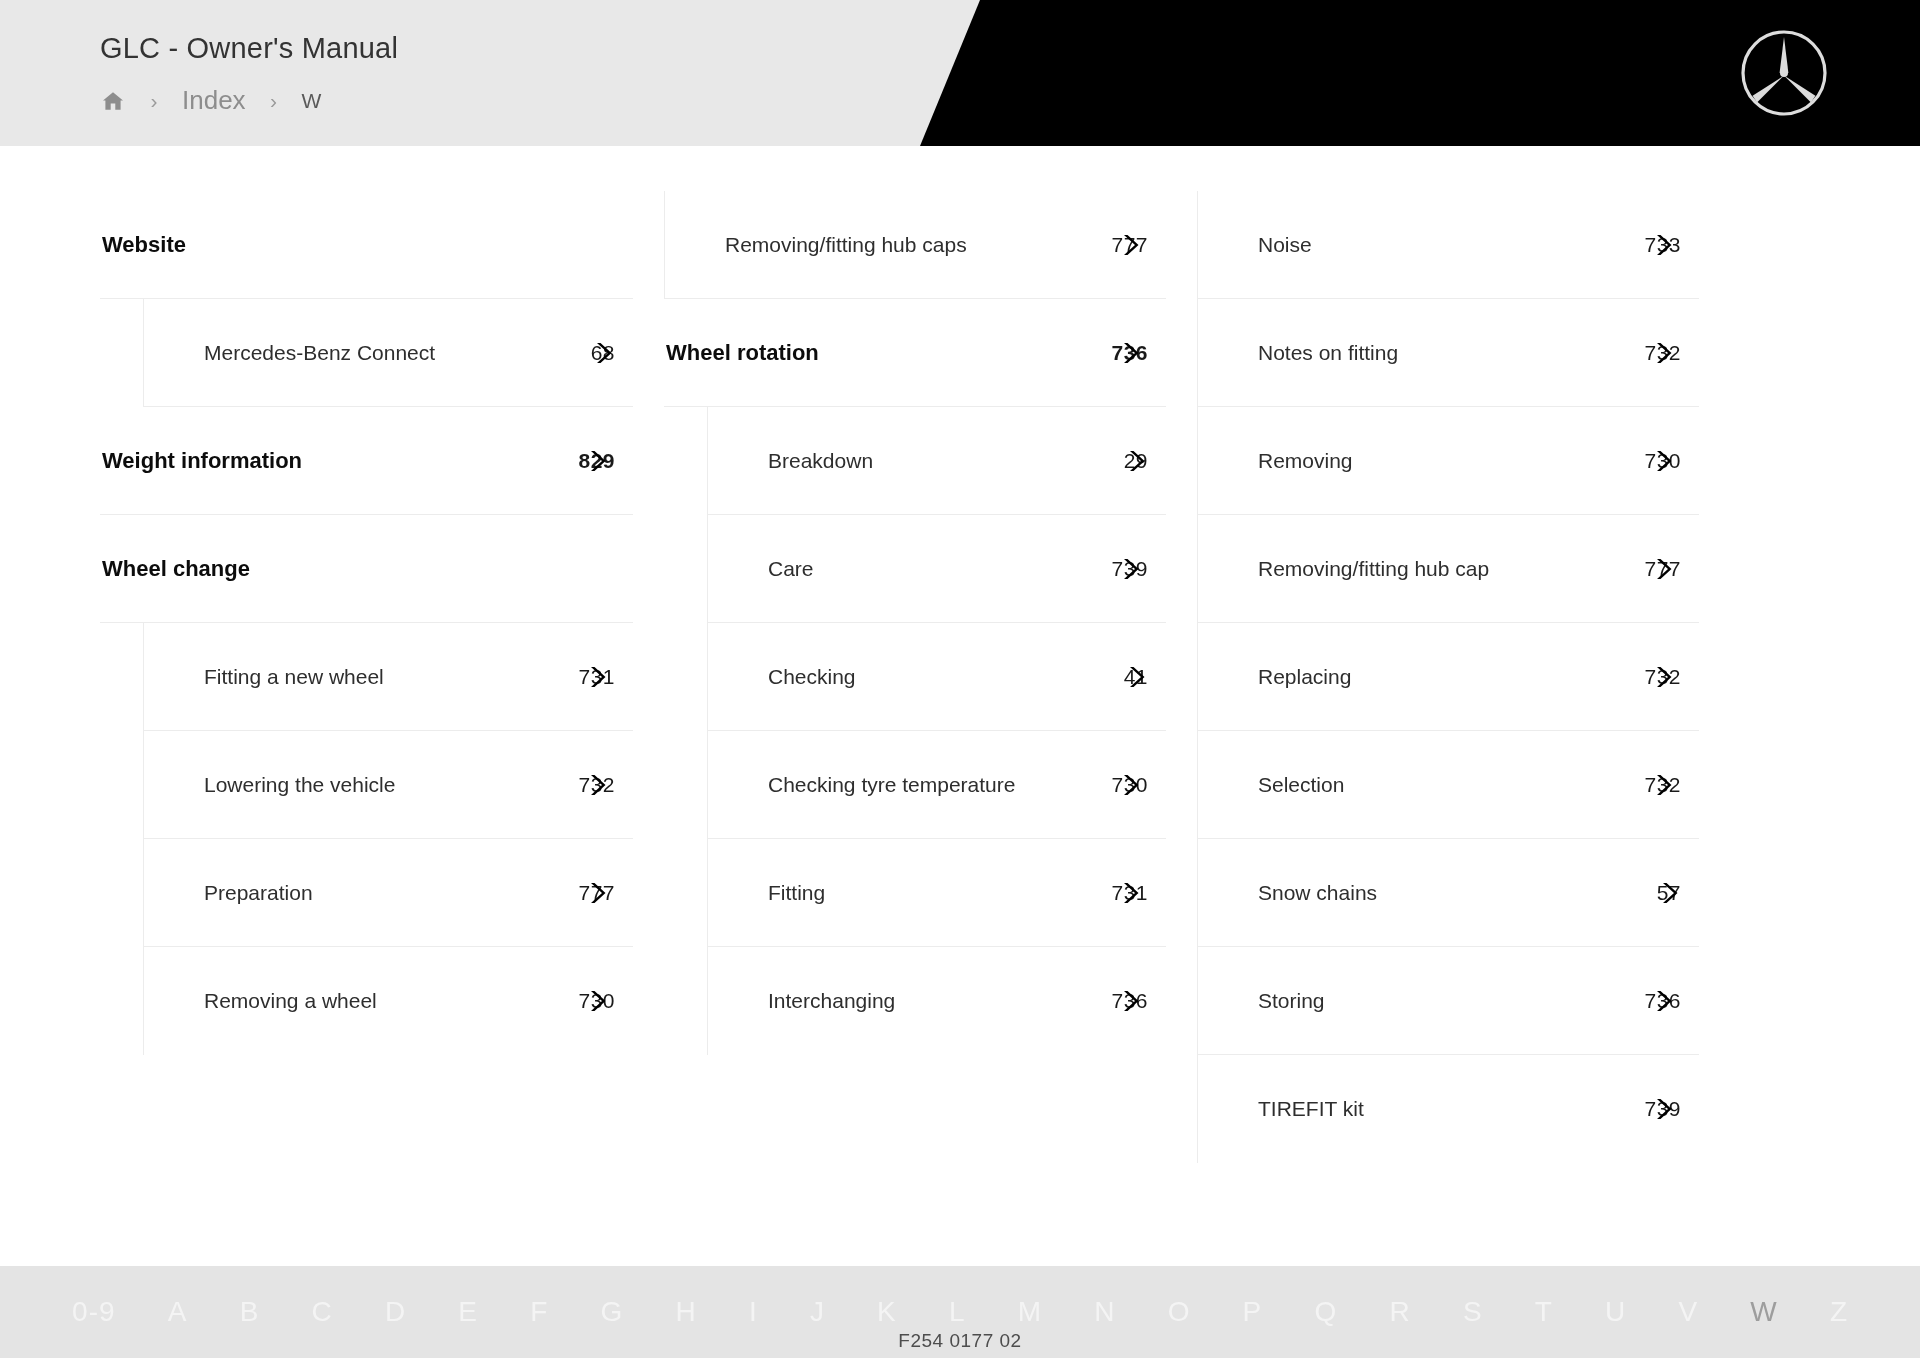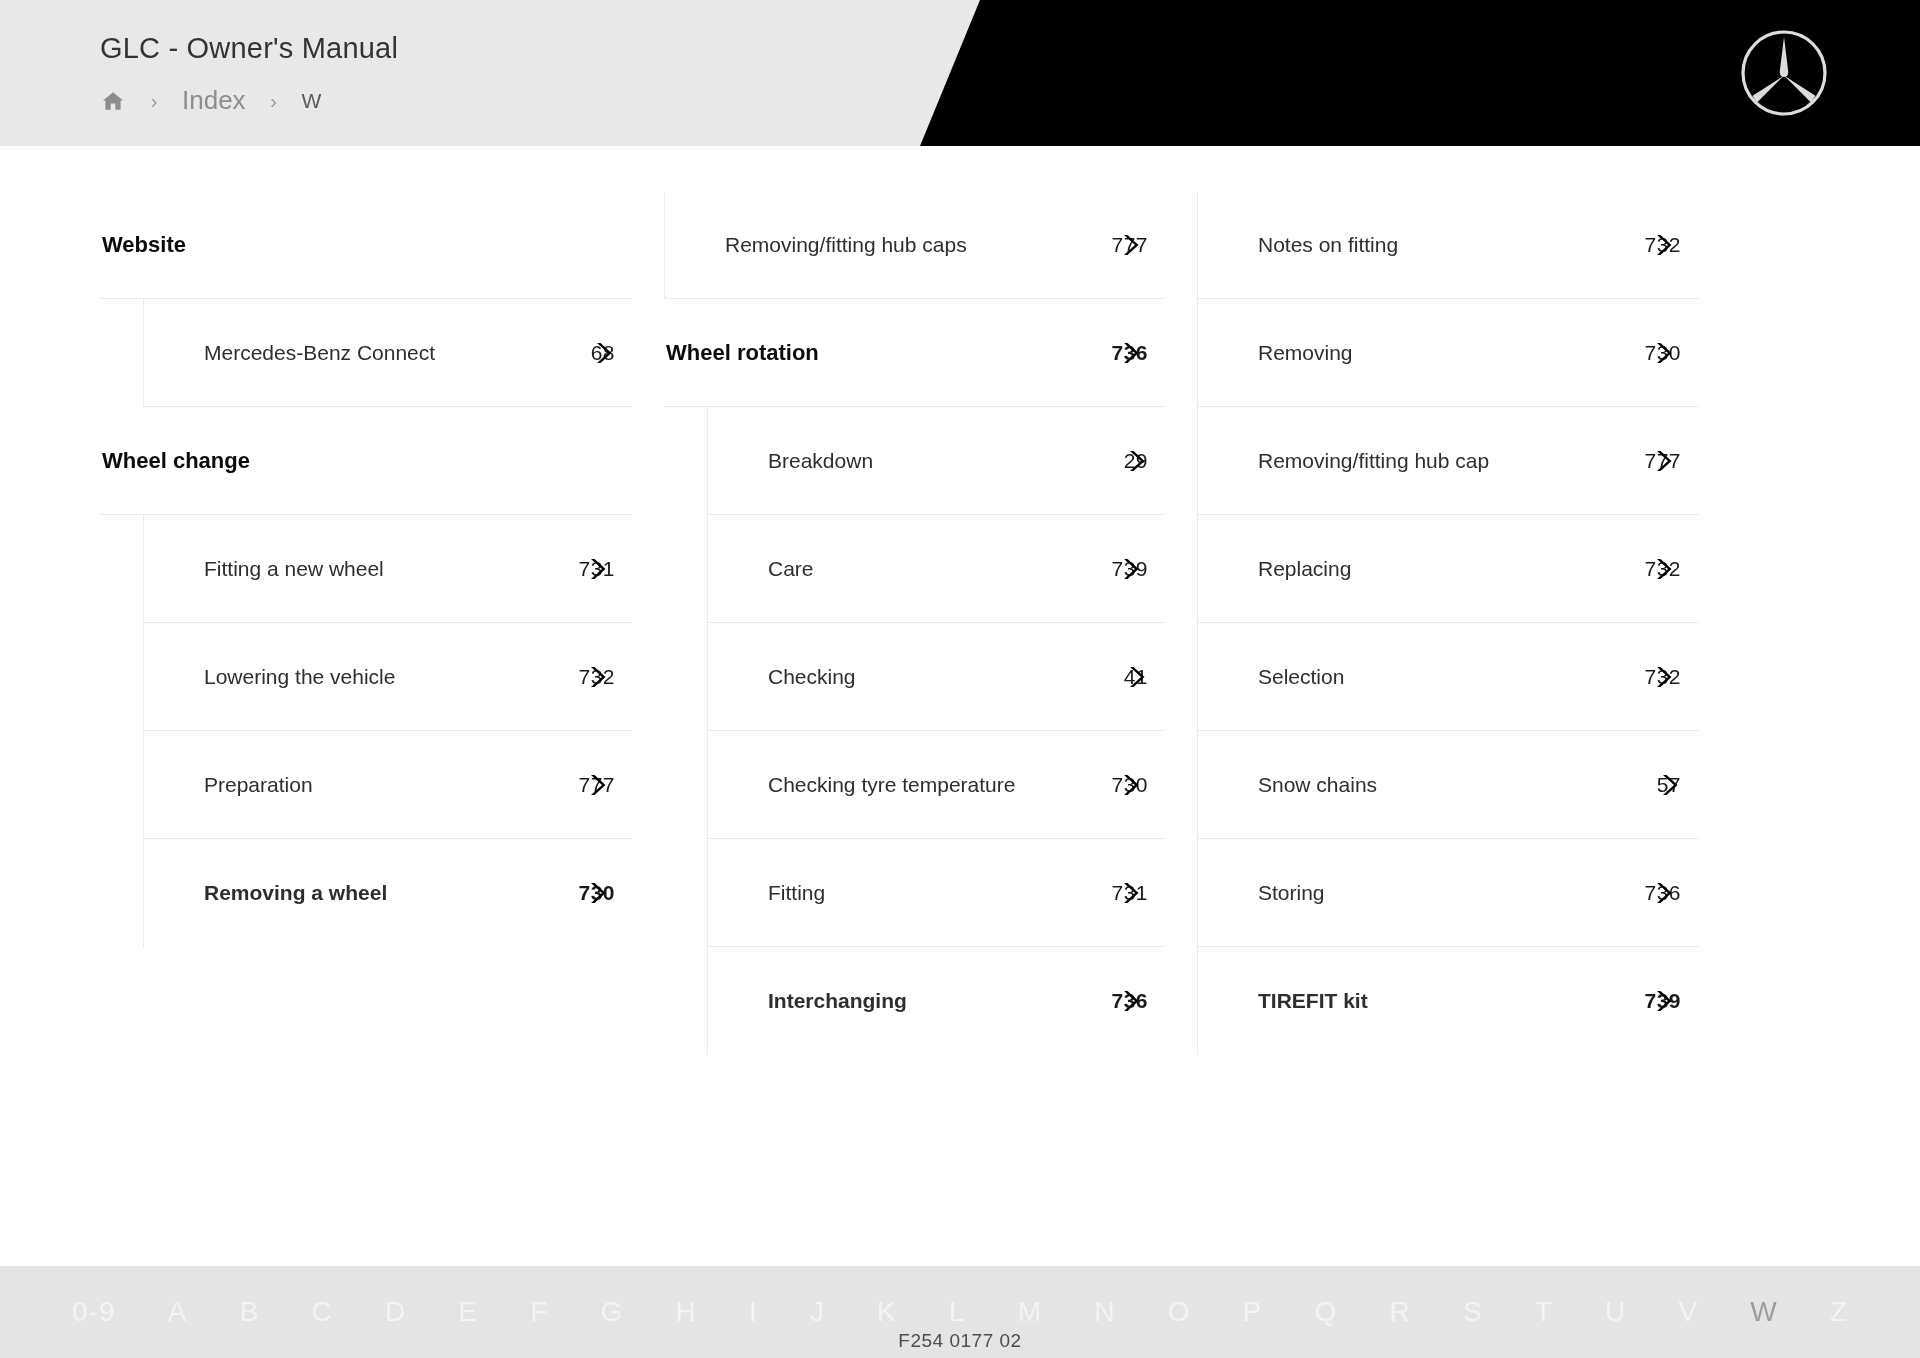--- a/index.html
+++ b/index.html
@@ -121,21 +121,21 @@
   .entry.sub {
     padding-left: 60px;
     border-left: 1px solid #ececec;
     color: #2e2e2e;
     font-size: 21px;
     font-weight: 400;
   }
   .entry.sub.nested {
     margin-left: 43px;
   }
-  .entry.no-rule { border-bottom: none; font-weight: bold; }
+  .entry.no-rule { border-bottom: none; }
   .entry.no-left { border-left: none; }
 
   .entry-label { white-space: nowrap; }
 
   
   .pagenum {
     position: relative;
     display: inline-block;
     font-size: 21px;
     color: #1a1a1a;
@@ -236,20 +236,29 @@
     <div class="entry sub nested">
       <span class="entry-label">Mercedes-Benz Connect</span>
       <span class="pagenum">
         <span>68</span>
         <svg class="chev" viewBox="0 0 22 26">
             <path d="M5 3 L16 13 L5 23 L8.5 23 L19.5 13 L8.5 3 Z" fill="#000"></path>
           </svg>
       </span>
     </div>
     <div class="entry heading no-left">
+      <span class="entry-label">Weight information</span>
+      <span class="pagenum">
+        <span>829</span>
+        <svg class="chev" viewBox="0 0 22 26">
+            <path d="M5 3 L16 13 L5 23 L8.5 23 L19.5 13 L8.5 3 Z" fill="#000"></path>
+          </svg>
+      </span>
+    </div>
+    <div class="entry heading no-left">
       <span class="entry-label">Wheel change</span>
     </div>
     <div class="entry sub nested">
       <span class="entry-label">Fitting a new wheel</span>
       <span class="pagenum">
         <span>731</span>
         <svg class="chev" viewBox="0 0 22 26">
             <path d="M5 3 L16 13 L5 23 L8.5 23 L19.5 13 L8.5 3 Z" fill="#000"></path>
           </svg>
       </span>
@@ -352,20 +361,29 @@
       <span class="pagenum">
         <span>736</span>
         <svg class="chev" viewBox="0 0 22 26">
             <path d="M5 3 L16 13 L5 23 L8.5 23 L19.5 13 L8.5 3 Z" fill="#000"></path>
           </svg>
       </span>
     </div>
   </div>
 
   <div class="column">
+    <div class="entry sub">
+      <span class="entry-label">Noise</span>
+      <span class="pagenum">
+        <span>733</span>
+        <svg class="chev" viewBox="0 0 22 26">
+            <path d="M5 3 L16 13 L5 23 L8.5 23 L19.5 13 L8.5 3 Z" fill="#000"></path>
+          </svg>
+      </span>
+    </div>
     <div class="entry sub">
       <span class="entry-label">Notes on fitting</span>
       <span class="pagenum">
         <span>732</span>
         <svg class="chev" viewBox="0 0 22 26">
             <path d="M5 3 L16 13 L5 23 L8.5 23 L19.5 13 L8.5 3 Z" fill="#000"></path>
           </svg>
       </span>
     </div>
     <div class="entry sub">

